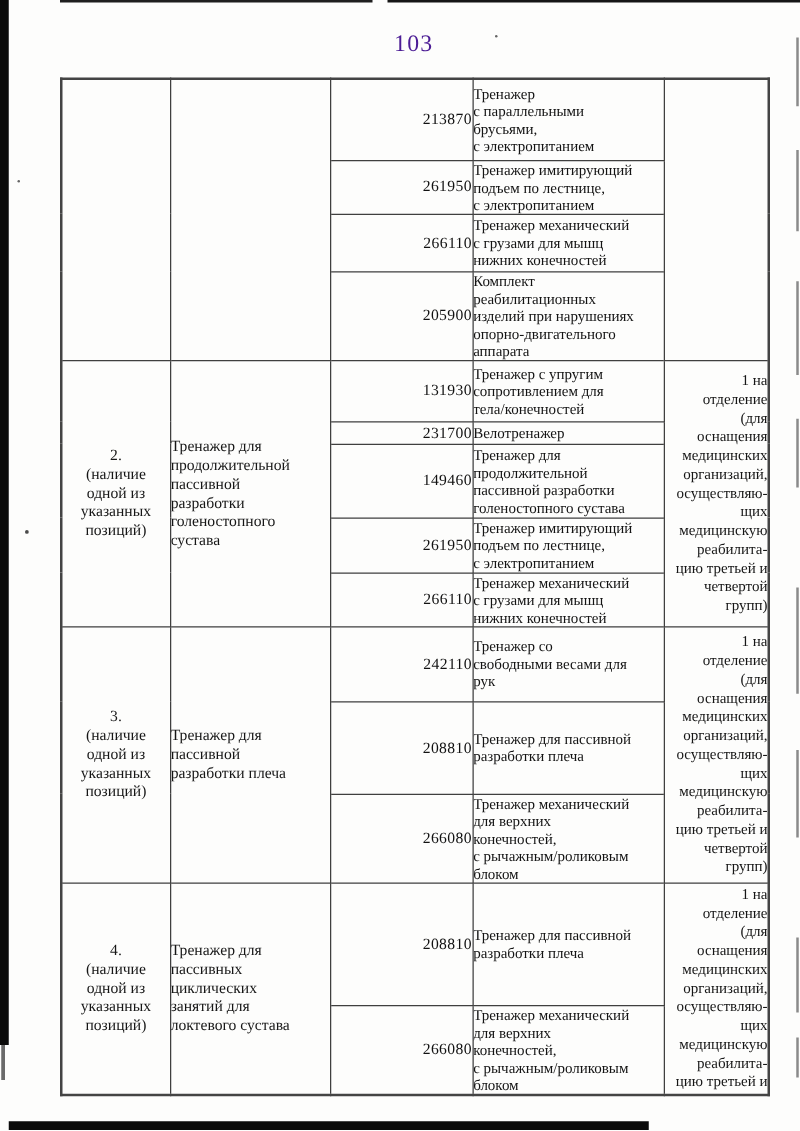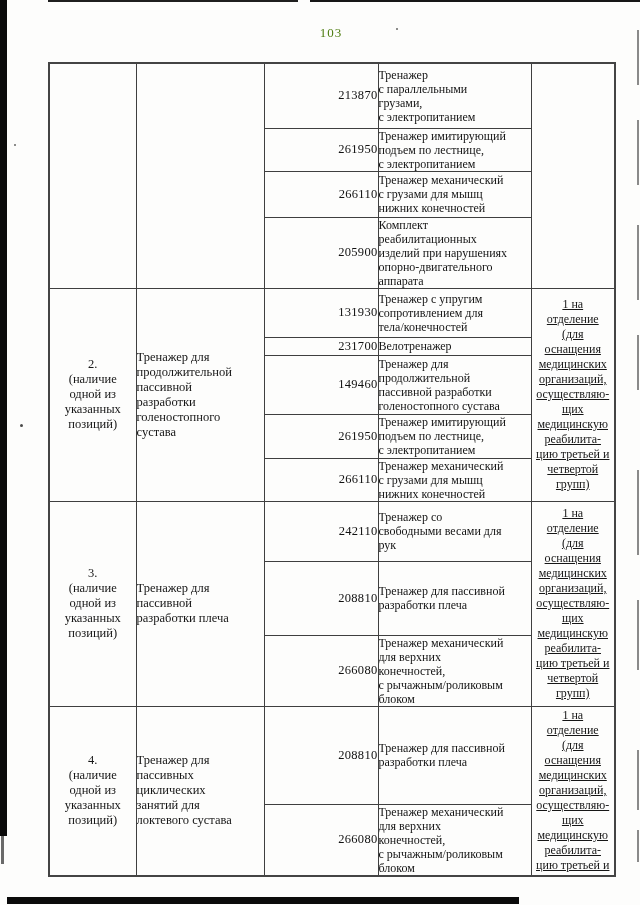--- a/index.html
+++ b/index.html
@@ -8,21 +8,21 @@
     font-family:"Liberation Serif","DejaVu Serif",serif;
     background:#ffffff;
     color:#1c1c1c;
   }
   .page{
     position:relative;width:640px;height:905px;overflow:hidden;
     background:#fdfdfc;
   }
   .page-number{
     position:absolute;left:48px;top:25px;width:566px;
-    text-align:center;font-size:13px;letter-spacing:1px;color:#4d7c0f;
+    text-align:center;font-size:19px;letter-spacing:1px;color:#4c1d95;
   }
   table.doc-table{
     position:absolute;left:48px;top:62px;
     border-collapse:collapse;table-layout:fixed;width:566px;
   }
   table.doc-table td{
     border:1px solid #3f3f3f;
     overflow:hidden;
     vertical-align:middle;
     padding:0;
@@ -41,22 +41,22 @@
     white-space:pre-line;padding:0 2px 0 4px;color:#161616;
   }
   td.c3{
     text-align:right;font-size:12.5px;letter-spacing:.3px;color:#111;
   }
   td.c4{
     text-align:left;font-size:12px;line-height:14px;
     white-space:pre-line;padding:1px 2px 1px 4px;color:#141414;
   }
   td.c5{
-    vertical-align:top;text-align:center;font-size:12px;line-height:15px;
-    white-space:pre-line;padding:2px 1px 0 4px;color:#161616;text-decoration:underline;
+    vertical-align:top;text-align:right;font-size:12px;line-height:15px;
+    white-space:pre-line;padding:2px 1px 0 4px;color:#161616;
   }
   tr.sec-start td{border-top:1px solid #15803d;}
   table.doc-table{border:2px solid #444;}
   
   .artifact{position:absolute;}
   .bar-left{left:0;top:0;width:7px;height:836px;background:#0b0b0b;}
   .bar-left-tail{left:1px;top:836px;width:3px;height:28px;background:#6a6a6a;}
   .bar-bottom{left:7px;top:897px;width:512px;height:7px;background:#0b0b0b;}
   .edge-top-1{left:48px;top:0;width:250px;height:2px;background:#1f1f1f;}
   .edge-top-2{left:310px;top:0;width:330px;height:2px;background:#161616;}
@@ -90,21 +90,21 @@
         <col class="w5">
     </colgroup>
     <tbody>
 
       <tr style="height:65px">
         <td class="c1" rowspan="4"></td>
         <td class="c2" rowspan="4"></td>
         <td class="c3">213870</td>
         <td class="c4">Тренажер
 с параллельными
-грузами,
+брусьями,
 с электропитанием</td>
         <td class="c5" rowspan="4"></td>
       </tr>
       <tr style="height:43px">
         <td class="c3">261950</td>
         <td class="c4">Тренажер имитирующий
 подъем по лестнице,
 с электропитанием</td>
       </tr>
       <tr style="height:46px">

